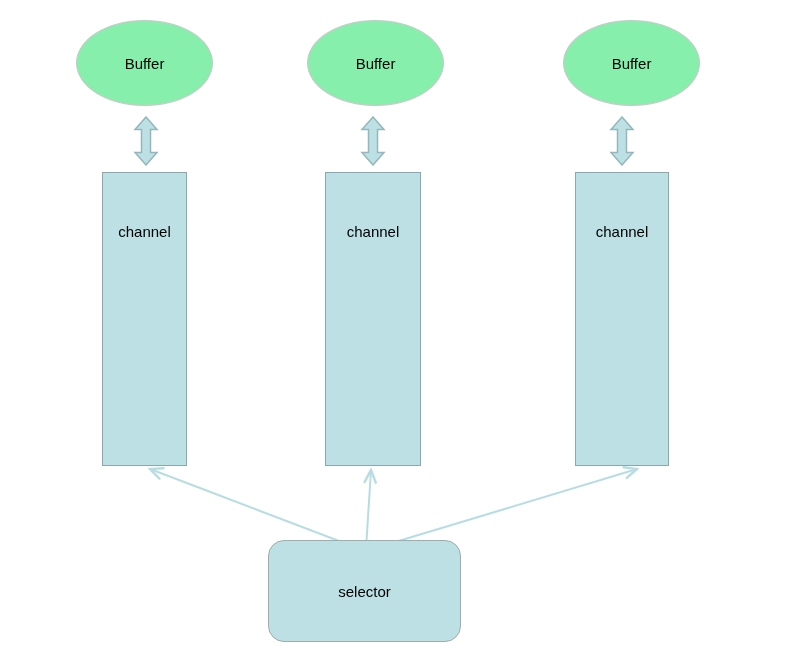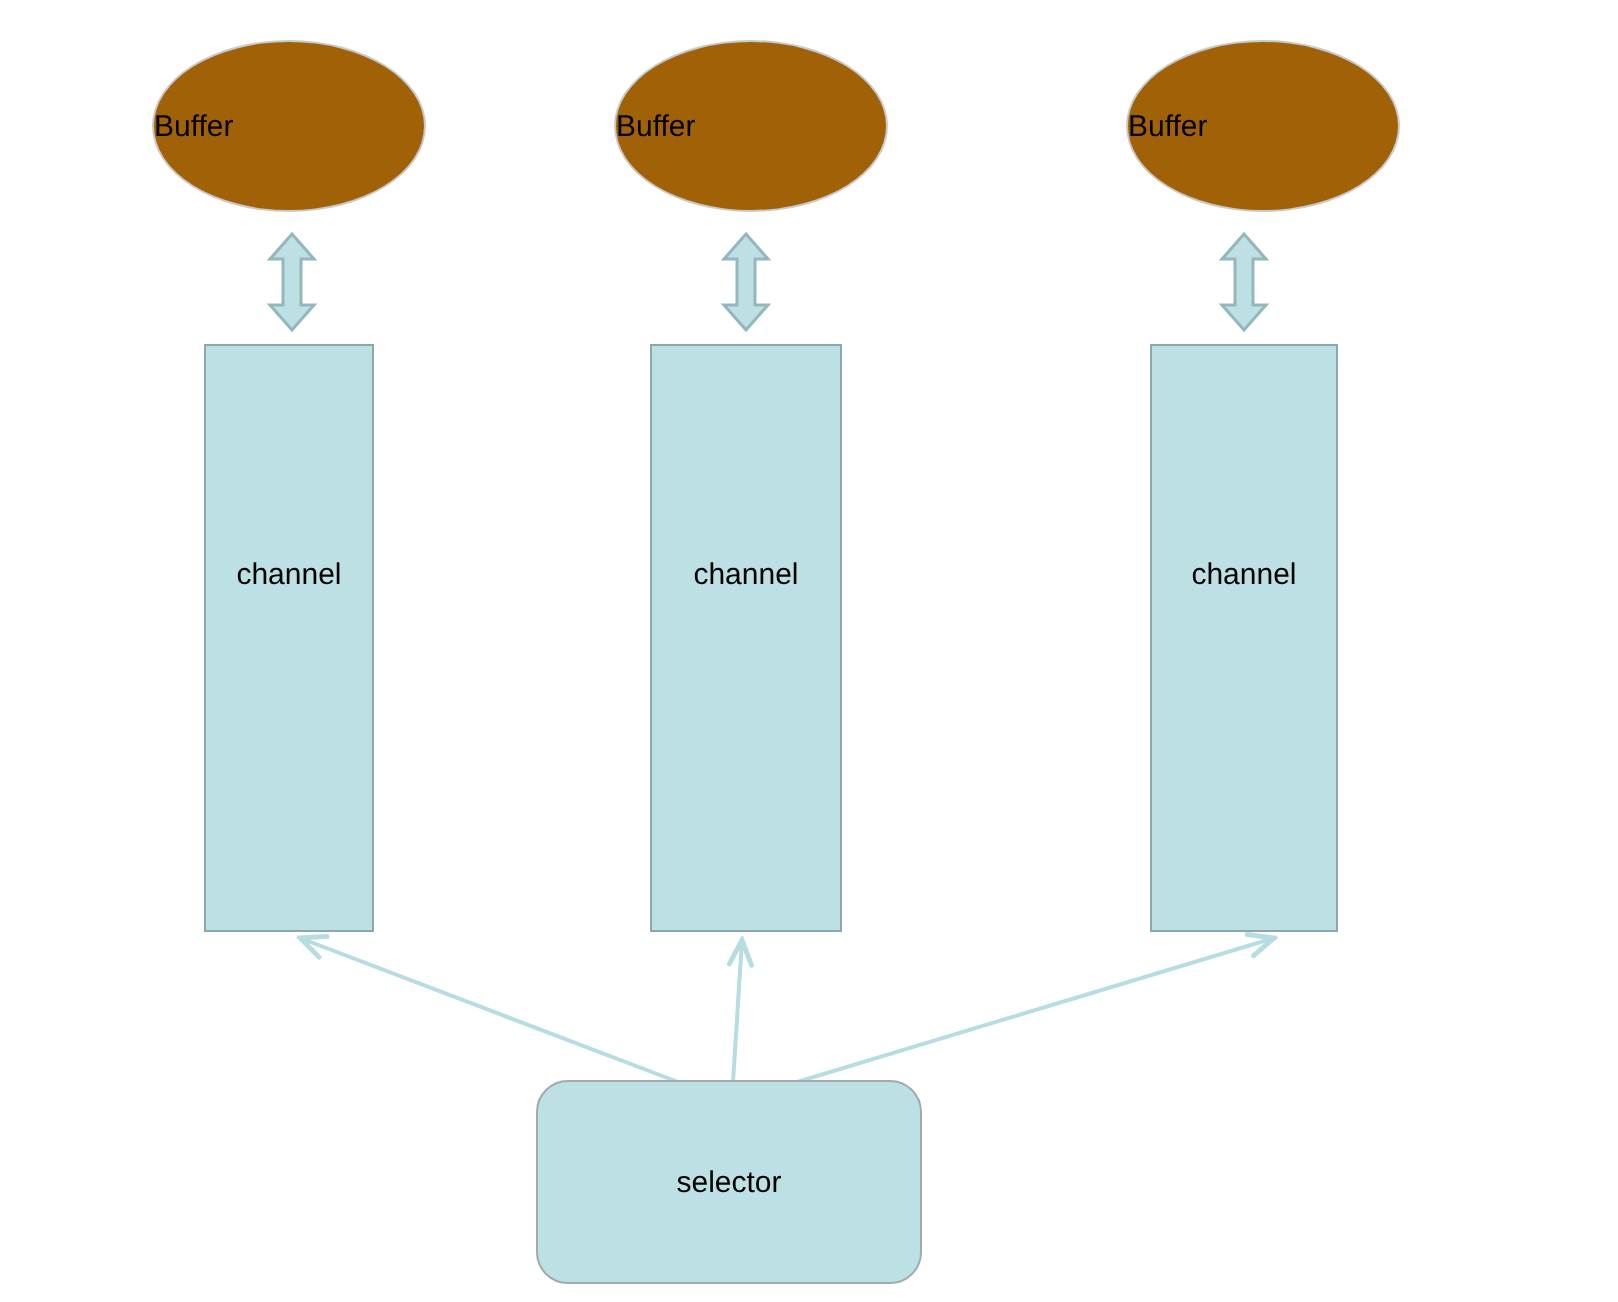--- a/index.html
+++ b/index.html
@@ -24,24 +24,25 @@
   .connector-head {
     stroke: var(--connector-color, #b7dde2);
     stroke-width: 2;
     fill: none;
     stroke-linecap: round;
   }
   .ellipse {
     position: absolute;
     box-sizing: border-box;
     border-radius: 50%;
-    background: #a16207;
+    background: #86efac;
     border: 1.5px solid var(--ellipse-border, #c9c9c9);
     display: flex;
     align-items: center;
+    justify-content: center;
     font-size: 15px;
     color: #000000;
   }
   .double-arrow {
     position: absolute;
     width: 28px;
     height: 50px;
   }
   .double-arrow path {
     fill: var(--shape-fill, #bce0e4);
@@ -52,21 +53,21 @@
     position: absolute;
     box-sizing: border-box;
     background: var(--shape-fill, #bce0e4);
     border: 1.5px solid var(--channel-border, #8aa8ad);
     text-align: center;
     font-size: 15px;
     color: #000000;
   }
   .channel .label {
     display: block;
-    padding-top: 106px;
+    padding-top: 50px;
   }
   .selector {
     position: absolute;
     box-sizing: border-box;
     background: var(--shape-fill, #bce0e4);
     border: 1.5px solid var(--selector-border, #a2abab);
     border-radius: 16px;
     display: flex;
     align-items: center;
     justify-content: center;

